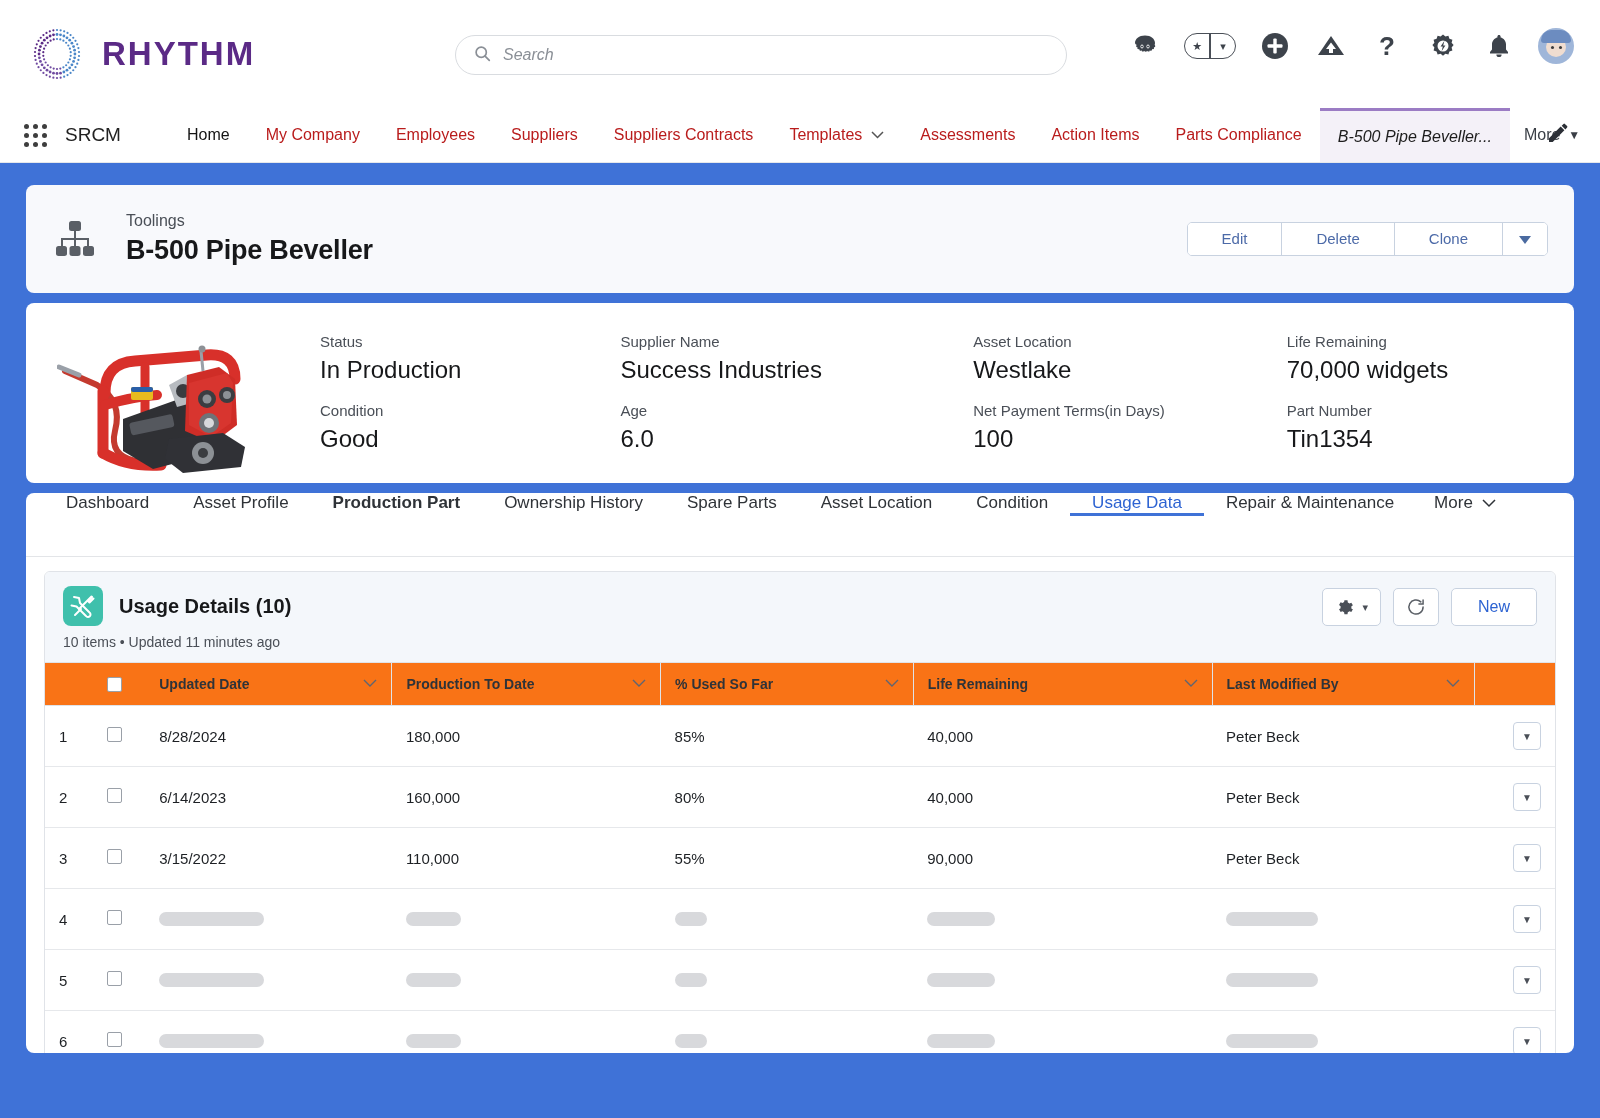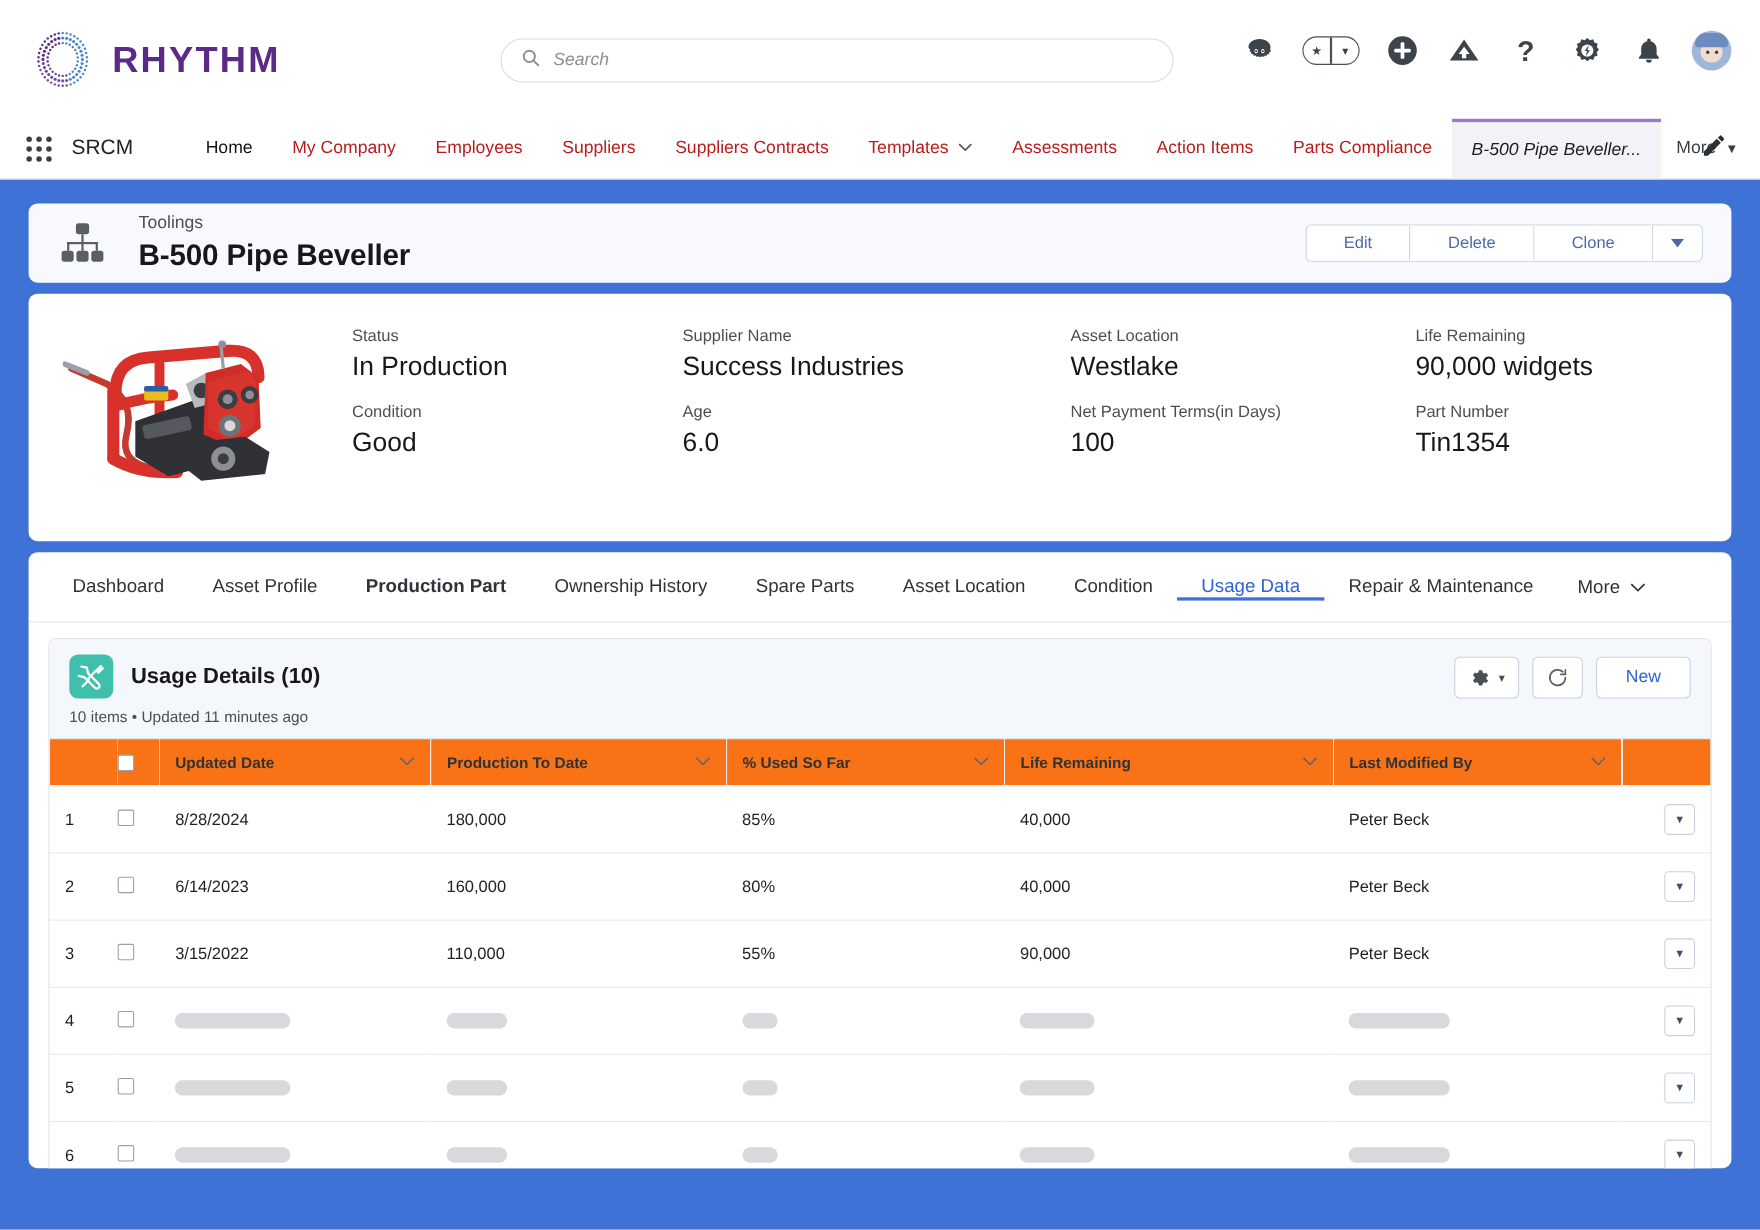--- a/index.html
+++ b/index.html
@@ -100,41 +100,41 @@
   .page-bg {
     background: #3f72d7;
     padding: 22px 26px 0 26px;
     height: calc(1118px - 163px);
     overflow: hidden;
   }
 
   
   .record-header {
     background: #f8f9fc; border-radius: 8px;
-    height: 72px; display: flex; align-items: center;
+    height: 108px; display: flex; align-items: center;
     padding: 0 26px; position: relative;
   }
   .record-icon { width: 46px; height: 46px; margin-right: 28px; display: flex; align-items: center; justify-content: center; }
   .record-labels .kicker { font-size: 16px; color: #4a4f57; margin-bottom: 5px; }
   .record-labels .title { font-size: 27px; font-weight: 700; color: #17181a; letter-spacing: -0.2px; }
   .btn-group {
     position: absolute; right: 26px; top: 50%; transform: translateY(-50%);
     display: flex; border: 1px solid #c8d2e0; border-radius: 5px; overflow: hidden; background: #fff;
   }
   .btn-group .gbtn {
     padding: 0 34px; height: 32px; line-height: 32px;
     font-size: 15px; color: #4c6aa8; background: #fff;
     border-right: 1px solid #c8d2e0; cursor: pointer; white-space: nowrap;
   }
   .btn-group .gbtn:last-child { border-right: none; padding: 0 16px; }
 
   
   .highlights {
     background: #ffffff; border-radius: 8px; margin-top: 10px;
-    height: 225px; display: flex; align-items: flex-start;
+    height: 180px; display: flex; align-items: flex-start;
     padding: 24px 26px;
     justify-content: center;
   }
   .thumb {
     width: 250px; height: 150px; flex: 0 0 250px;
     display: flex; align-items: center; justify-content: center;
   }
   .fields-grid {
     flex: 1; display: grid;
     grid-template-columns: 1.15fr 1.35fr 1.2fr 1fr;
@@ -142,21 +142,21 @@
   }
   .field .flabel { font-size: 15px; color: #4a4f57; margin-bottom: 6px; }
   .field .fvalue { font-size: 24px; color: #17181a; }
 
   
   .tab-card {
     background: #ffffff; border-radius: 8px; margin-top: 10px;
     height: 560px; overflow: hidden;
   }
   .tabs {
-    display: flex; align-items: center; height: 64px;
+    display: flex; align-items: flex-start; height: 64px;
     border-bottom: 1px solid #e3e5e8; padding: 0 18px;
   }
   .tab {
     display: flex; align-items: center; padding: 0 22px;
     font-size: 17px; color: #2f3338; cursor: pointer; white-space: nowrap;
     border-bottom: 3px solid transparent; margin-bottom: -1px;
   }
   .tab.bold { font-weight: 700; }
   .tab.active { color: #2d63d2; border-bottom-color: #3f72d7; font-weight: 400; }
   .tab-more { display: flex; align-items: center; padding: 0 18px; font-size: 17px; color: #2f3338; cursor: pointer; }
@@ -545,21 +545,21 @@
       <div class="field">
         <div class="flabel">Supplier Name</div>
         <div class="fvalue">Success Industries</div>
       </div>
       <div class="field">
         <div class="flabel">Asset Location</div>
         <div class="fvalue">Westlake</div>
       </div>
       <div class="field">
         <div class="flabel">Life Remaining</div>
-        <div class="fvalue">90,000 widgets</div>
+        <div class="fvalue">70,000 widgets</div>
       </div>
       <div class="field">
         <div class="flabel">Condition</div>
         <div class="fvalue">Good</div>
       </div>
       <div class="field">
         <div class="flabel">Age</div>
         <div class="fvalue">6.0</div>
       </div>
       <div class="field">

